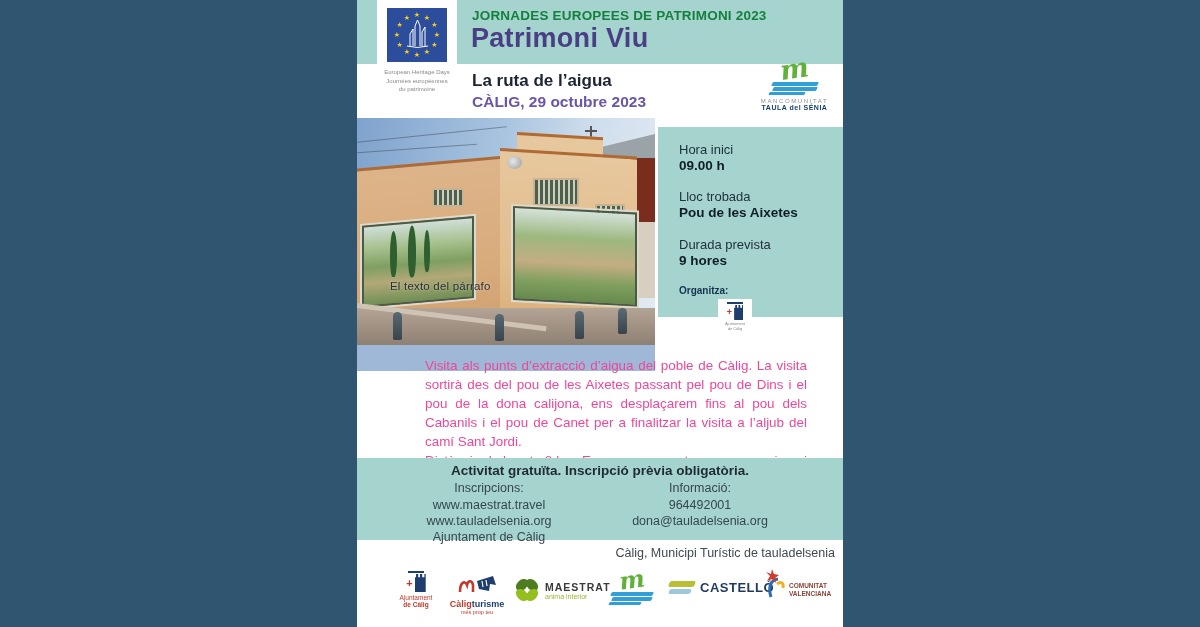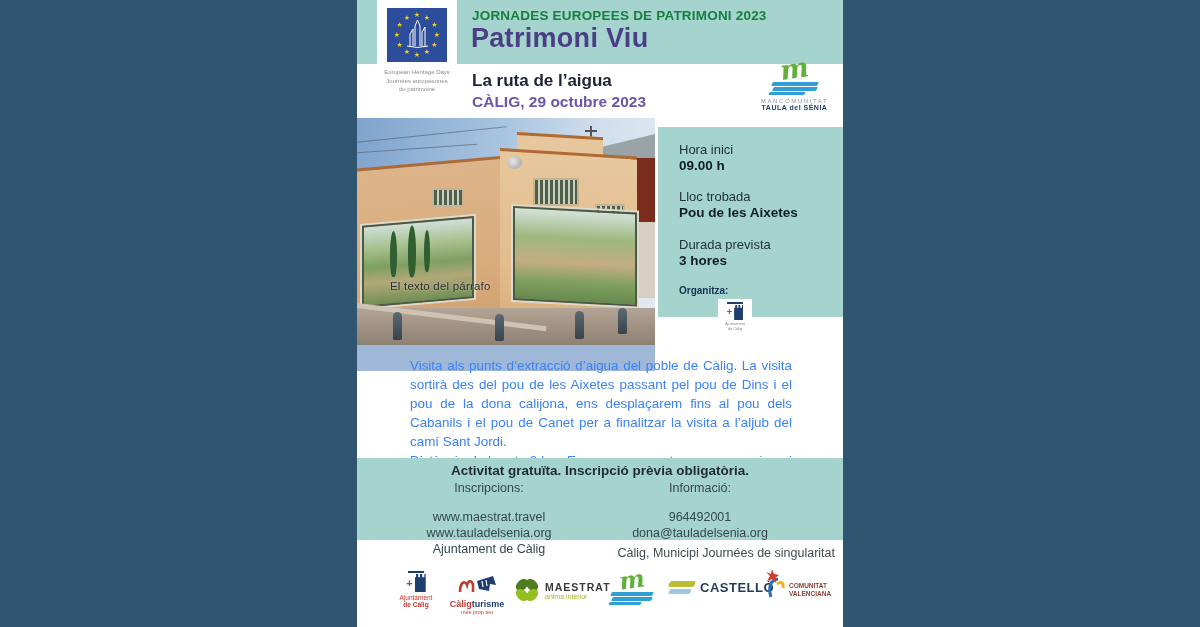--- a/index.html
+++ b/index.html
@@ -71,30 +71,30 @@
   .org-label{left:21px;top:158px;font-size:10px;font-weight:bold;color:#14324f;}
   .orgbox{left:60px;top:172px;width:34px;height:40px;background:#fff;text-align:center;}
   .minibar{width:16px;height:2px;background:#1e3f6e;margin:3px auto 1px;}
   .tower-row{display:flex;justify-content:center;align-items:center;gap:2px;}
   .redcross{color:#c0392b;font-weight:bold;font-size:9px;line-height:9px;}
   .tower{width:9px;height:15px;background:#1e3f6e;
          clip-path:polygon(0 18%,12% 18%,12% 0,32% 0,32% 18%,48% 18%,48% 0,68% 0,68% 18%,88% 18%,88% 0,100% 0,100% 100%,0 100%);}
   .orgtxt{font-size:4px;color:#8a8a8a;line-height:1.3;margin-top:1px;}
 
   
-  .desc{left:53px;top:356px;width:382px;font-size:13.4px;line-height:1.42;color:#3b82f6;text-align:justify;}
+  .desc{left:68px;top:356px;width:382px;font-size:13.4px;line-height:1.42;color:#ec4899;text-align:justify;}
   .desc p{margin:0;}
 
   
   .reg{left:0;top:458px;width:486px;height:82px;background:#a5d4ce;}
   .reg-head{position:absolute;left:0;top:5px;width:486px;text-align:center;
             font-size:13.5px;font-weight:bold;color:#1f2a33;}
   .reg-col{position:absolute;top:23px;width:180px;text-align:center;font-size:12.5px;
            color:#35464f;line-height:1.27;}
-  .reg-col .lbl{margin-bottom:13px;}
+  .reg-col .lbl{margin-bottom:1px;}
 
   
   .tagline{right:8px;top:546px;font-size:12.5px;color:#3f4a50;}
   .logo{text-align:center;}
   .aj-red1{font-size:6.5px;color:#c0392b;margin-top:2px;}
   .aj-red2{font-size:6.5px;color:#c0392b;font-weight:bold;}
   .calig-name{font-size:9px;font-weight:bold;margin-top:1px;}
   .calig-red{color:#c23a2e;}
   .calig-blue{color:#1e3f6e;}
   .calig-slogan{font-size:5.5px;color:#c23a2e;}
@@ -195,21 +195,21 @@
       <div class="p-item" style="top:15px;">
         <div class="p-label">Hora inici</div>
         <div class="p-value">09.00 h</div>
       </div>
       <div class="p-item" style="top:62px;">
         <div class="p-label">Lloc trobada</div>
         <div class="p-value">Pou de les Aixetes</div>
       </div>
       <div class="p-item" style="top:110px;">
         <div class="p-label">Durada prevista</div>
-        <div class="p-value">3 hores</div>
+        <div class="p-value">9 hores</div>
       </div>
       <div class="abs org-label">Organitza:</div>
       <div class="abs orgbox">
         <div class="minibar"></div>
         <div class="tower-row">
           <span class="redcross">+</span>
           <span class="tower"></span>
         </div>
         <div class="orgtxt">
           <span>Ajuntament</span><br>
@@ -231,21 +231,21 @@
         <div>www.tauladelsenia.org</div>
         <div>Ajuntament de Càlig</div>
       </div>
       <div class="reg-col" style="left:253px;">
         <div class="lbl">Informació:</div>
         <div>964492001</div>
         <div>dona@tauladelsenia.org</div>
       </div>
     </div>
 
-    <div class="abs tagline">Càlig, Municipi Journées de singularitat</div>
+    <div class="abs tagline">Càlig, Municipi Turístic de tauladelsenia</div>
 
     <div class="abs logo" style="left:40px;top:568px;width:38px;">
       <div class="minibar"></div>
       <div class="tower-row">
         <span class="redcross" style="font-size:11px;">+</span>
         <span class="tower" style="width:11px;height:18px;"></span>
       </div>
       <div class="aj-red1">Ajuntament</div>
       <div class="aj-red2">de Càlig</div>
     </div>

